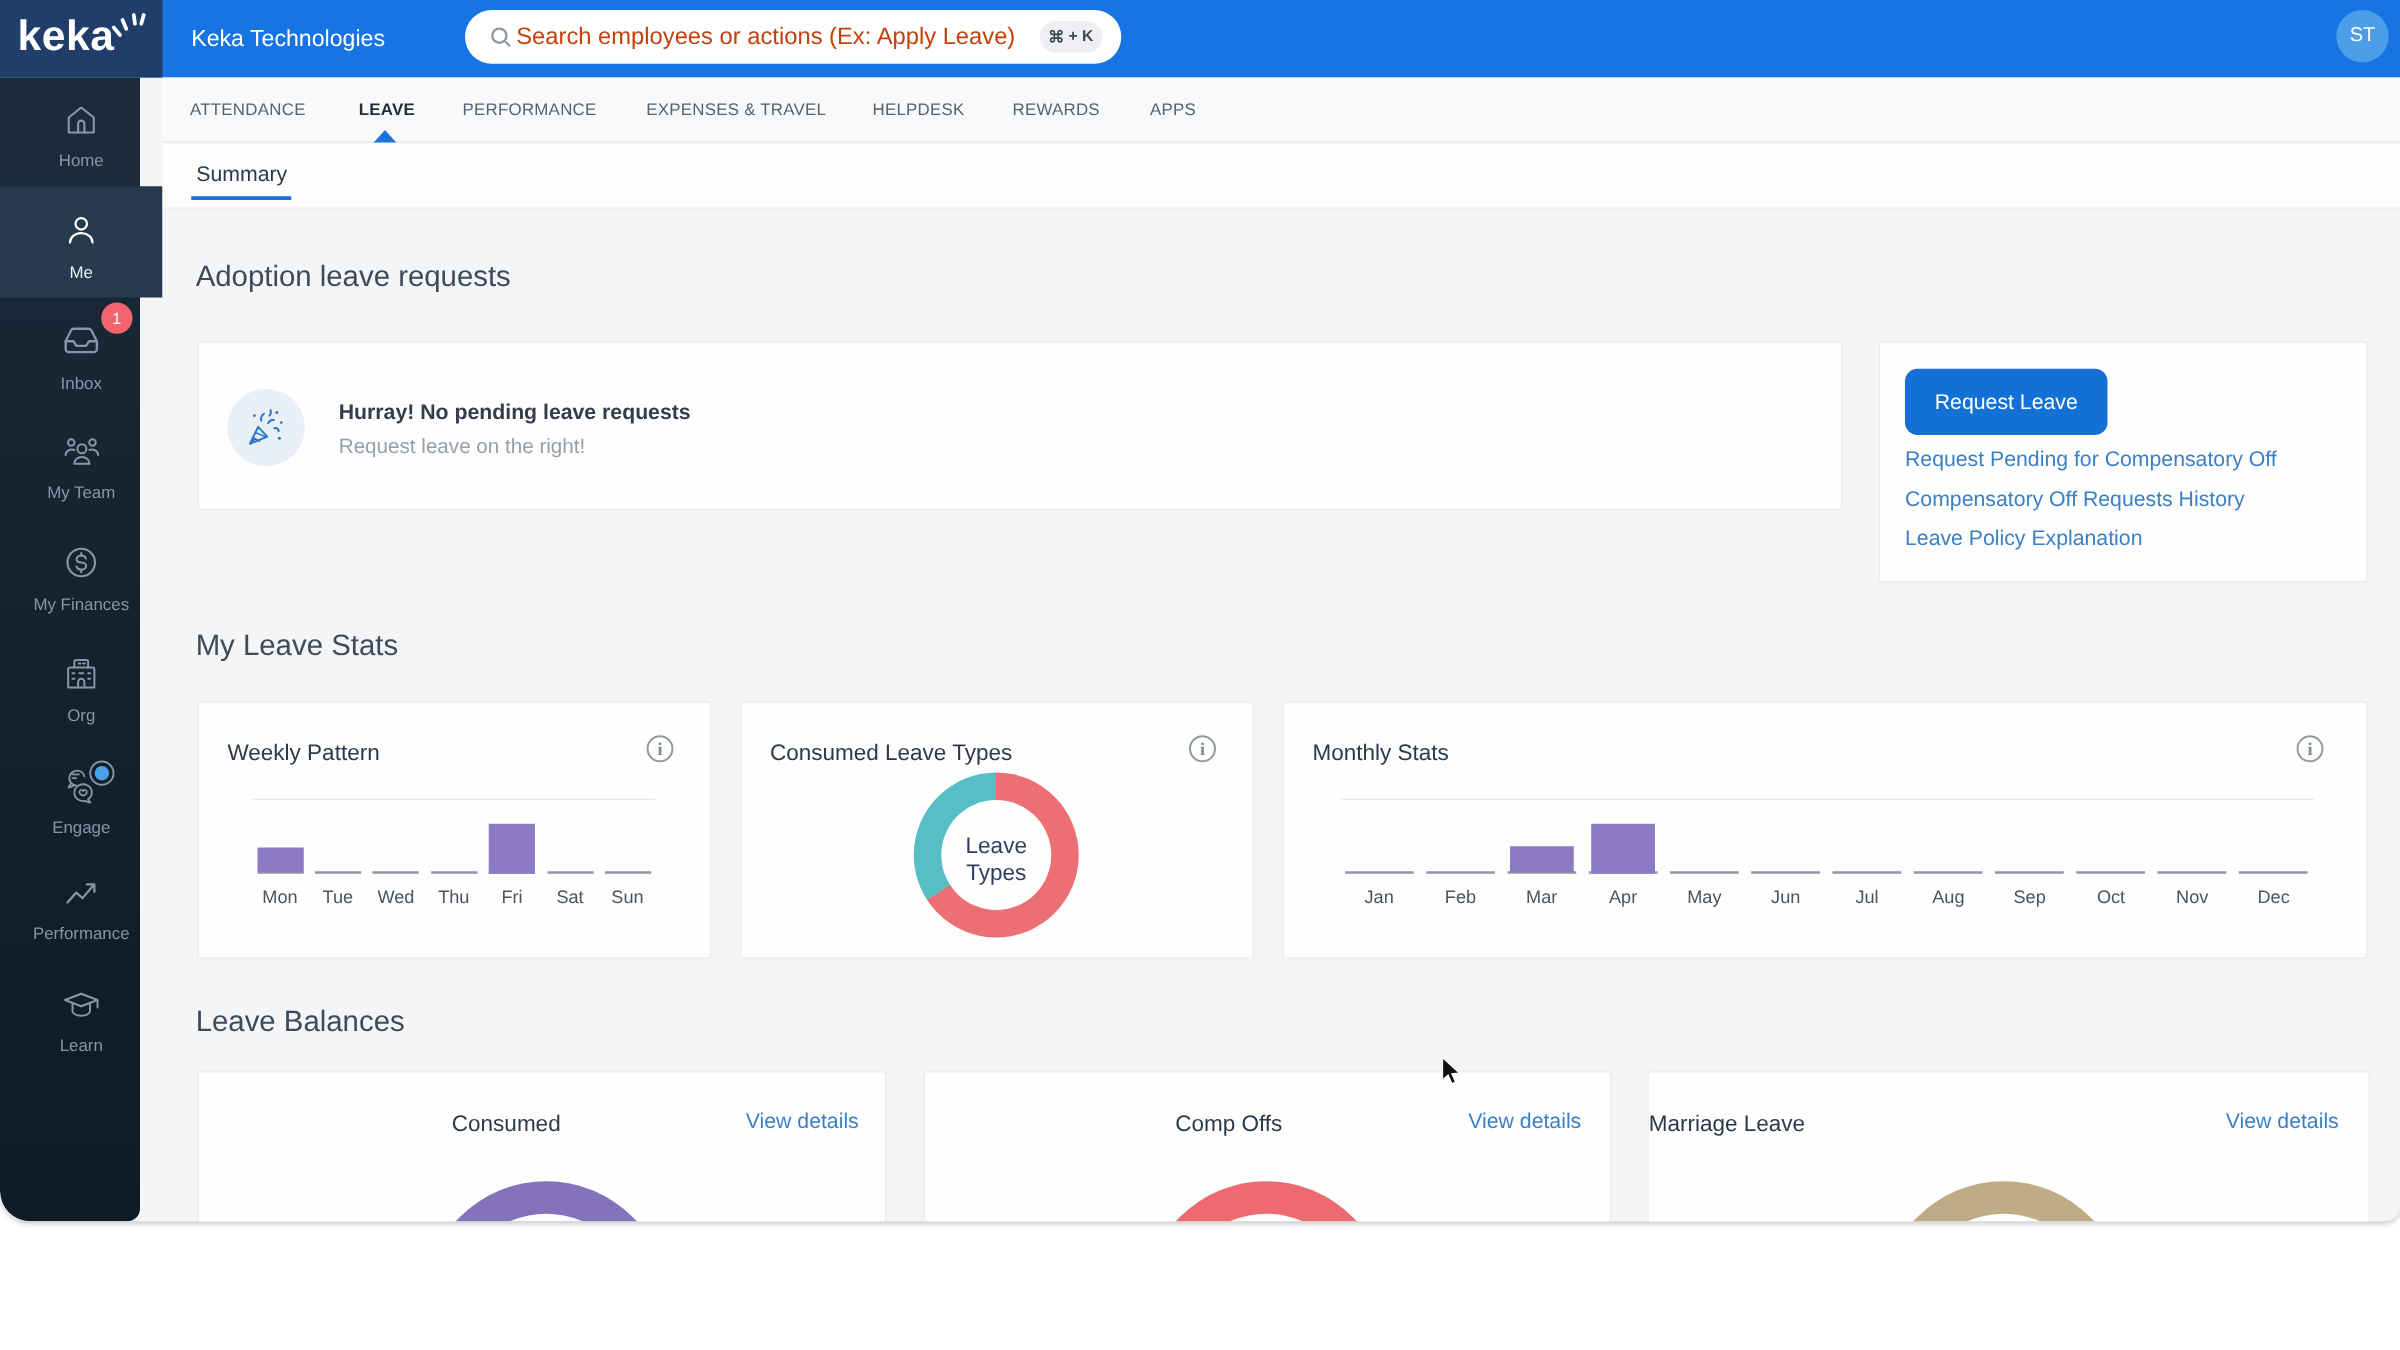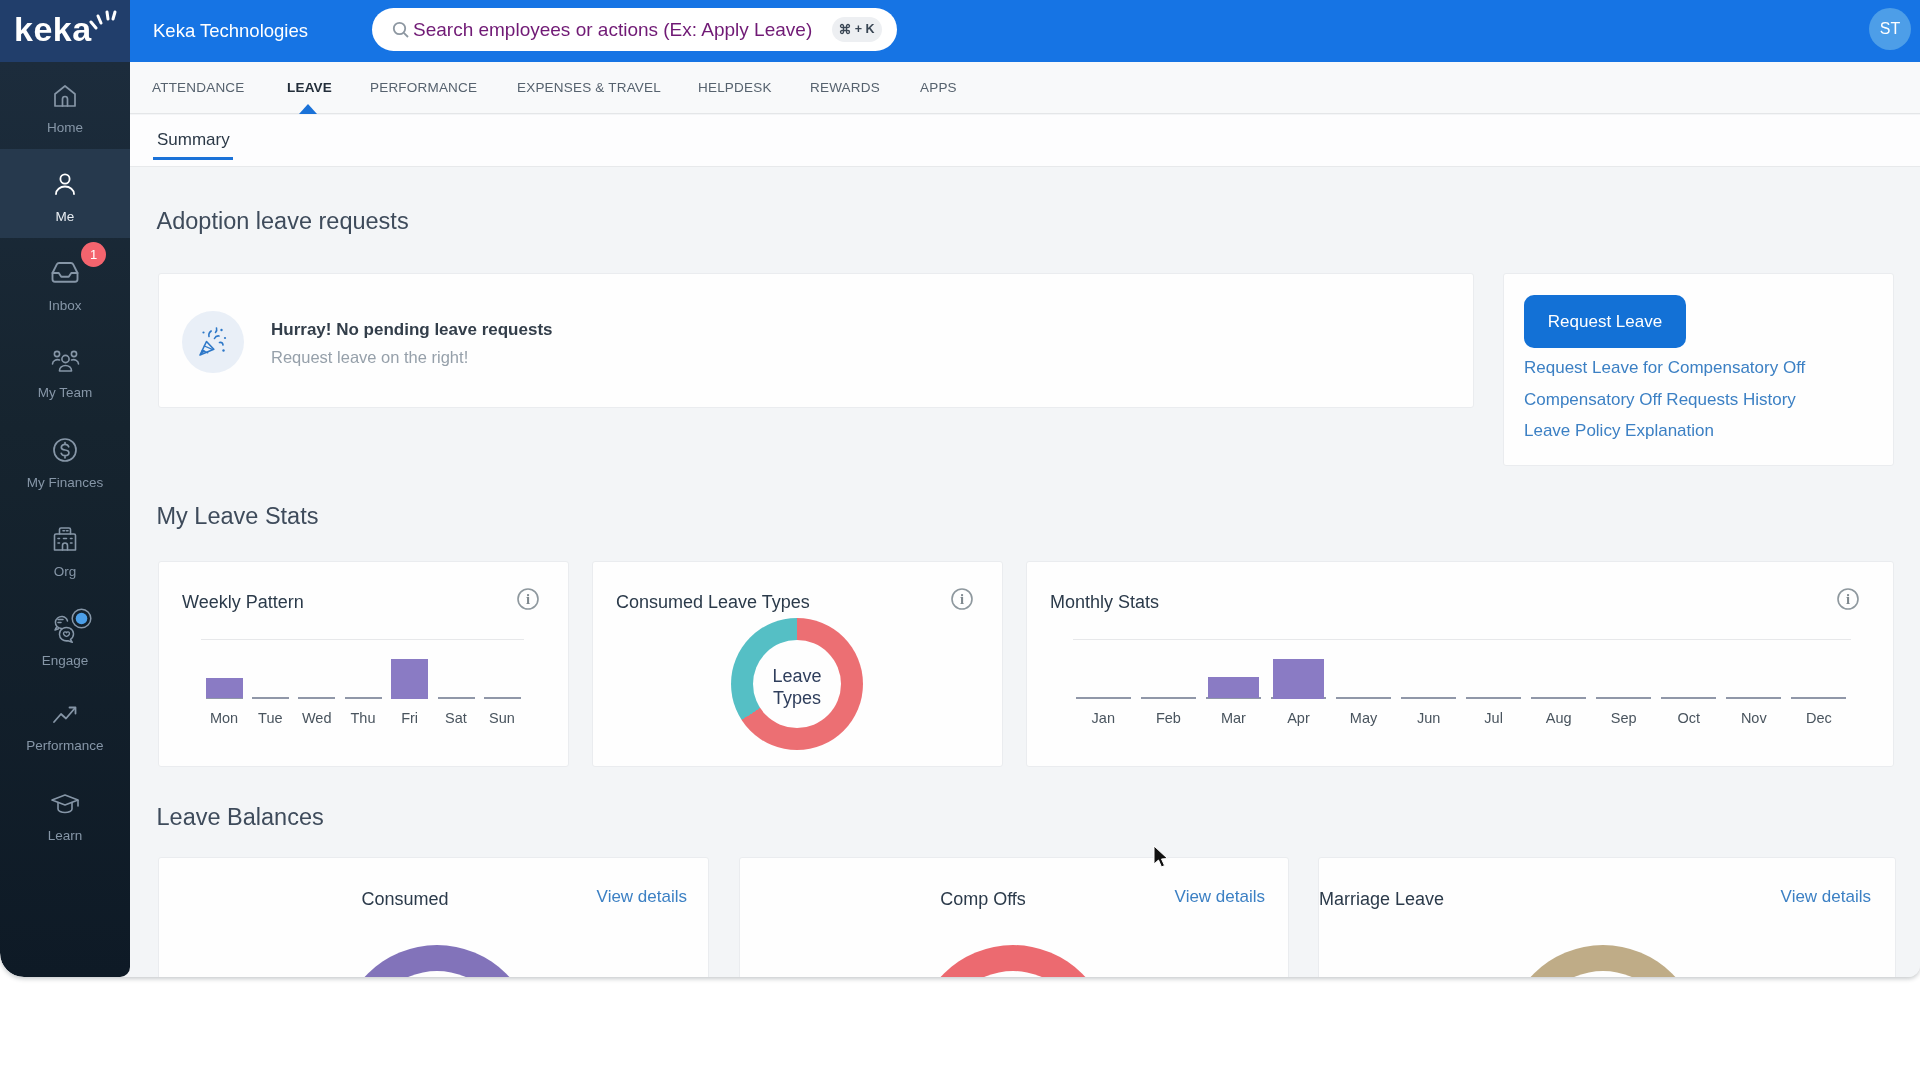--- a/index.html
+++ b/index.html
@@ -6,28 +6,28 @@
   html,body { width:1920px; height:1080px; background:#ffffff; font-family:"Liberation Sans",sans-serif; }
   #app { position:absolute; left:0; top:0; width:1920px; height:977px; overflow:hidden;
          border-bottom-left-radius:24px; border-bottom-right-radius:12px; background:#F4F5F7;
          box-shadow:0 2px 4px rgba(40,50,60,0.25); }
 
   
   #topbar { position:absolute; left:0; top:0; width:1920px; height:62px; background:#1674E4; }
   #logobox { position:absolute; left:0; top:0; width:130px; height:62px; background:#213E6B; }
   #companyname { position:absolute; left:153px; top:0; height:62px; line-height:62px; color:#fff; font-size:18.5px; }
   #searchpill { position:absolute; left:372px; top:8px; width:525px; height:43px; background:#fff; border-radius:22px; }
-  #searchtext { position:absolute; left:41px; top:0; height:43px; line-height:43px; color:#701a75; font-size:19px; white-space:nowrap; }
+  #searchtext { position:absolute; left:41px; top:0; height:43px; line-height:43px; color:#c2410c; font-size:19px; white-space:nowrap; }
   #kbd { position:absolute; left:458px; top:9px; width:50px; height:25px; background:#EDEFF2; border-radius:13px;
          text-align:center; line-height:25px; font-size:12.5px; color:#3A4654; font-weight:bold; }
   #avatar { position:absolute; left:1869px; top:8px; width:42px; height:42px; border-radius:50%; background:#4D9EE8;
             color:#fff; font-size:16px; text-align:center; line-height:42px; }
 
   
-  #sidebar { position:absolute; left:0; top:62px; width:130px; height:915px;
+  #sidebar { position:absolute; left:0; top:62px; width:112px; height:915px;
              background:linear-gradient(180deg,#1C2C3C 0%,#16242F 40%,#0E1A26 100%);
              border-bottom-left-radius:24px; border-bottom-right-radius:10px; }
   .sitem { position:absolute; left:0; width:130px; text-align:center; }
   .sitem .lbl { display:block; margin-top:6px; font-size:13.5px; color:#8696A7; }
   .sel { background:#26394D; }
   .sel .lbl { color:#E9EEF3; }
 
   
   #tabsrow { position:absolute; left:130px; top:62px; width:1790px; height:52px; background:#F8F9FA; border-bottom:1px solid #E4E6E8; }
   .tab { position:absolute; top:0; height:52px; line-height:52px; font-size:13.5px; letter-spacing:0.2px; color:#56626E; }
@@ -201,21 +201,21 @@
         <circle cx="27.5" cy="7" r="1.2" fill="#2E78C8" stroke="none"></circle>
         <circle cx="31" cy="15" r="1.1" fill="#2E78C8" stroke="none"></circle>
         <circle cx="29.5" cy="27.5" r="1.2" fill="#2E78C8" stroke="none"></circle>
       </svg>
       <div style="position:absolute;left:112px;top:46px;font-size:17px;font-weight:bold;color:#333E4A;">Hurray! No pending leave requests</div>
       <div style="position:absolute;left:112px;top:74px;font-size:16.5px;color:#96A0AA;">Request leave on the right!</div>
     </div>
 
     <div class="card" style="left:1373px;top:106px;width:391px;height:193px;">
       <div style="position:absolute;left:20px;top:21px;width:162px;height:53px;background:#1371D6;border-radius:10px;color:#fff;font-size:17px;text-align:center;line-height:53px;">Request Leave</div>
-      <div class="link" style="position:absolute;left:20px;top:84px;">Request Leave for Compensatory Off</div>
+      <div class="link" style="position:absolute;left:20px;top:84px;">Request Pending for Compensatory Off</div>
       <div class="link" style="position:absolute;left:20px;top:116px;">Compensatory Off Requests History</div>
       <div class="link" style="position:absolute;left:20px;top:147px;">Leave Policy Explanation</div>
     </div>
 
     <div class="h1" style="left:26.5px;top:336px;">My Leave Stats</div>
 
     <div class="card" id="wk" style="left:28px;top:394px;width:411px;height:206px;">
       <div class="ctitle" style="left:23px;top:30px;">Weekly Pattern</div>
       <svg class="iicon" style="left:358px;top:26px;" viewBox="0 0 22 22" fill="none">
           <circle cx="11" cy="11" r="10" stroke="#8E989E" stroke-width="1.6"></circle>

